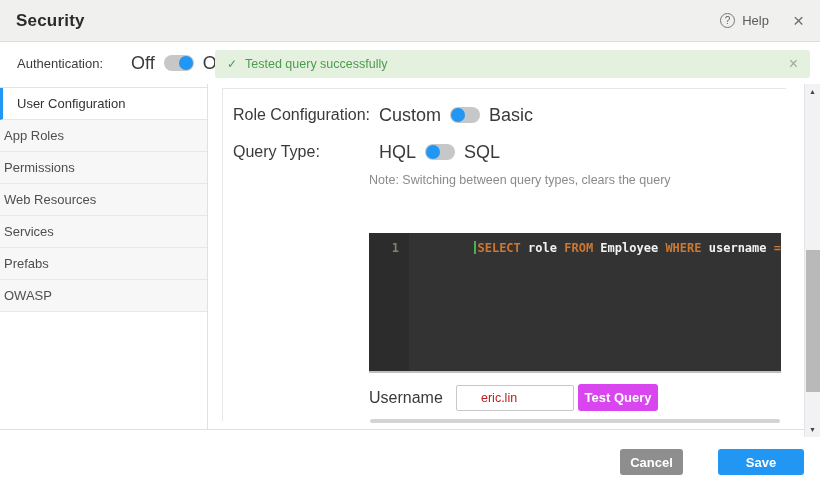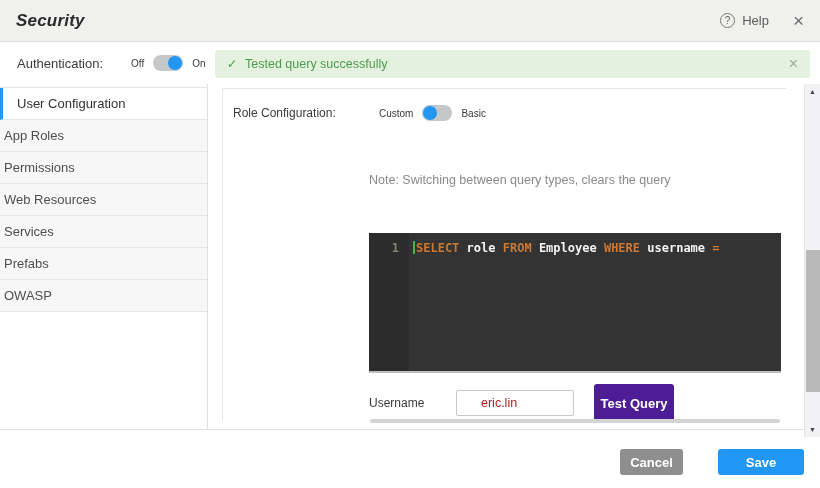--- a/index.html
+++ b/index.html
@@ -3,32 +3,32 @@
 <meta charset="utf-8">
 <style>
   * { margin:0; padding:0; box-sizing:border-box; }
   html,body { width:820px; height:488px; background:#fff; }
   body { font-family:"Liberation Sans", sans-serif; color:#3c3c3c; overflow:hidden; }
   .app { position:relative; width:820px; height:488px; background:#fff; overflow:hidden; }
 
   
   .header { position:absolute; left:0; top:0; width:820px; height:42px; background:#f0f0ef;
             border-bottom:1px solid #dcdcdc; display:flex; align-items:center; padding:0 16px; }
-  .page-title { font-size:17px; font-weight:600; color:#2b2b2b; letter-spacing:.2px;font-style:italic; }
+  .page-title { font-size:17px; font-weight:600; color:#2b2b2b; letter-spacing:.2px; }
   .header-right { margin-left:auto; display:flex; align-items:center; gap:24px; }
   .help-btn { display:flex; align-items:center; gap:7px; font-size:13px; color:#5c5c5c; cursor:pointer; }
   .help-icon { display:inline-flex; align-items:center; justify-content:center; width:15px; height:15px;
                border:1px solid #777; border-radius:50%; font-size:10px; color:#666; }
   .close-x { font-size:19px; color:#6f6f6f; line-height:1; cursor:pointer; }
 
   
   .auth-row { position:absolute; left:0; top:42px; width:820px; height:42px; background:#fff;
               display:flex; align-items:center; padding-left:17px; }
   .auth-label { font-size:13px; color:#3a3a3a; }
-  .tgl-text { font-size:10px; color:#3a3a3a; }
+  .tgl-text { font-size:18px; color:#3a3a3a; }
   .auth-row .tgl-text.off { margin-left:28px; }
   .toggle { position:relative; display:inline-block; width:30px; height:16px; border-radius:8px;
             background:#c5c7c9; margin:0 9px; cursor:pointer; flex:0 0 auto; }
   .toggle .knob { position:absolute; top:1px; width:14px; height:14px; border-radius:50%; background:#2196f3; }
   .toggle.knob-right .knob { right:1px; }
   .toggle.knob-left .knob { left:1px; }
 
   
   .alert { position:absolute; left:215px; top:50px; width:595px; height:28px; background:#e4f1de;
            border-radius:3px; display:flex; align-items:center; padding:0 12px; }
@@ -39,46 +39,46 @@
   
   .sidebar { position:absolute; left:0; top:87px; width:207px; border-top:1px solid #e3e3e3; background:#fff; }
   .side-item { height:32px; display:flex; align-items:center; padding-left:4px; font-size:13px;
                color:#4f4f4f; background:#f7f7f7; border-bottom:1px solid #e7e7e7; cursor:pointer; }
   .side-item.active { background:#fff; border-left:3px solid #2196f3; padding-left:14px; color:#333; }
   .v-divider { position:absolute; left:207px; top:84px; width:1px; height:345px; background:#dfe2e4; }
 
   
   .card { position:absolute; left:222px; top:88px; width:564px; height:333px; background:#fff;
           border-top:1px solid #e6e6e6; border-left:1px solid #e6e6e6; }
-  .f-label { font-size:12px; color:#3a3a3a; }
+  .f-label { font-size:16px; color:#3a3a3a; }
   .row-role { position:absolute; left:10px; top:17px; width:540px; display:flex; align-items:center; }
   .row-query { position:absolute; left:10px; top:54px; width:540px; display:flex; align-items:center; }
   .ctrls { position:absolute; left:146px; display:flex; align-items:center; }
   .note-text { position:absolute; left:146px; top:84px; font-size:12.5px; color:#8a8a8a; }
   .desc-text { position:absolute; left:146px; top:111px; font-size:12.5px; color:#8a8a8a; }
 
   
   .editor { position:absolute; left:146px; top:144px; width:412px; height:138px; background:#333333;
             display:flex; font-family:"DejaVu Sans Mono", monospace; font-size:12px; font-weight:bold;
             line-height:19px; cursor:text; box-shadow:0 2px 0 rgba(0,0,0,.25); }
   .gutter { width:40px; background:#2c2c2c; color:#84806f; text-align:right; padding:6px 10px 0 0; }
-  .code { flex:1; padding:6px 6px 0 4px; color:#ececec; white-space:normal; }
+  .code { flex:1; padding:6px 0 0 4px; color:#ececec; white-space:normal;text-align:right; }
   .code .kw { color:#cc7832; }
   .code .idn { color:#f2f2f2; }
   .caret { display:inline-block; width:2px; height:13px; background:#4caf50; vertical-align:-2px; margin-right:1px; }
   .line2 { display:block; padding-left:20px; color:#f2f2f2; }
 
   
   .row-username { position:absolute; left:146px; top:295px; display:flex; align-items:center; }
   .row-username .f-label { width:87px; }
   .username-input { width:118px; height:26px; border:1px solid #c8c8c8; border-radius:2px;
                     font-size:12.5px; color:#b91c1c; padding:0 24px; font-family:"Liberation Sans", sans-serif; }
   .btn { border:none; border-radius:3px; color:#fff; font-size:13px; font-weight:bold;
          font-family:"Liberation Sans", sans-serif; cursor:pointer; }
-  .btn-test { margin-left:20px; width:80px; height:38px; background:#4c1d95; }
+  .btn-test { margin-left:4px; width:80px; height:27px; background:#d946ef; }
 
   
   .h-scrollbar { position:absolute; left:370px; top:419px; width:410px; height:4px; background:#d4d4d4; border-radius:2px; }
 
   
   .v-scrollbar { position:absolute; left:804px; top:84px; width:16px; height:353px; background:#f2f2f4;
                  border-left:1px solid #e4e4e4; z-index:3; }
   .sb-arrow { position:absolute; left:0; width:15px; text-align:center; font-size:7px; color:#444; cursor:pointer; }
   .sb-up { top:4px; } .sb-down { bottom:4px; }
   .sb-thumb { position:absolute; left:1px; top:166px; width:14px; height:142px; background:#b9b9b9; cursor:grab; }
@@ -137,20 +137,30 @@
       <span class="f-label">Role Configuration:</span>
       <span class="ctrls">
         <span class="tgl-text">Custom</span>
         <span class="toggle knob-left">
             <span class="knob"></span>
           </span>
         <span class="tgl-text">Basic</span>
       </span>
     </div>
 
+    <div class="row-query">
+      <span class="f-label">Query Type:</span>
+      <span class="ctrls">
+        <span class="tgl-text">HQL</span>
+        <span class="toggle knob-left">
+            <span class="knob"></span>
+          </span>
+        <span class="tgl-text">SQL</span>
+      </span>
+    </div>
 
     <div class="note-text">Note: Switching between query types, clears the query</div>
 
     <div class="editor">
       <div class="gutter">1</div>
       <div class="code">
         <span class="caret"></span><span class="kw">SELECT</span>
         <span class="idn">role</span>
         <span class="kw">FROM</span>
         <span class="idn">Employee</span>

